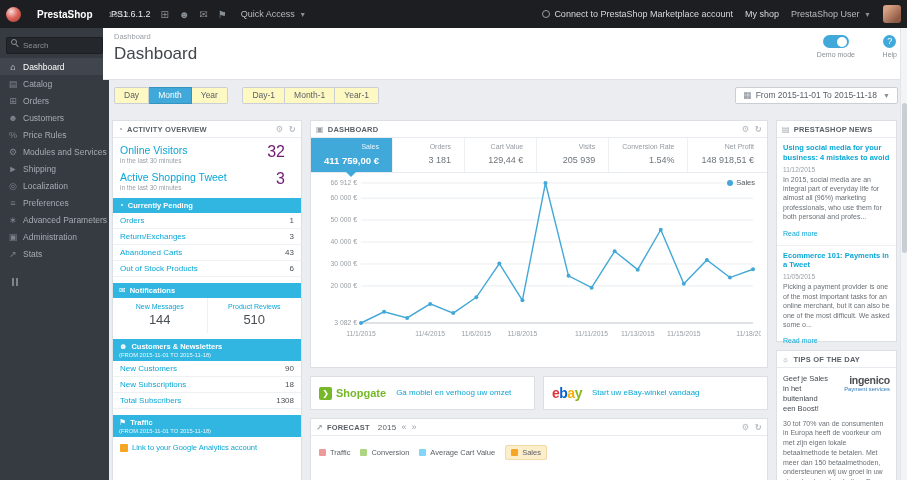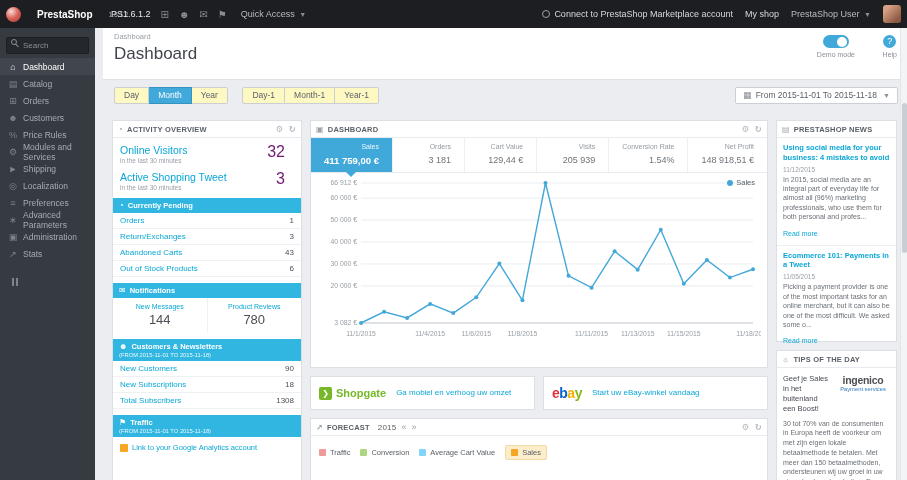--- a/index.html
+++ b/index.html
@@ -18,21 +18,21 @@
   .hicons span{cursor:pointer}
   .qa{font-size:9px;color:#b7bcc2;cursor:pointer;white-space:nowrap}
   .caret{font-size:7px;color:#878e95;margin-left:2px}
   .top-right{margin-left:auto;display:flex;align-items:center;gap:12px;padding-right:6px;font-size:9px;white-space:nowrap}
   .connect,.myshop{color:#d6d9dd;cursor:pointer;display:flex;align-items:center;gap:4px}
   .circ{width:8px;height:8px;border:1px solid #9aa0a6;border-radius:50%;display:inline-block}
   .user{color:#b7bcc2;cursor:pointer}
   .avatar{width:18px;height:18px;border-radius:3px;cursor:pointer;
     background:linear-gradient(135deg,#d9a184 20%,#8d5a44 80%)}
   
-  .sidebar{position:absolute;top:28px;left:0;width:95px;height:452px;background:#363a41}
+  .sidebar{position:absolute;top:28px;left:0;width:109px;height:452px;background:#363a41}
   .search-wrap{margin:6px 6px 4px;position:relative}
   .search-input{width:100%;height:17px;background:#24272b;border:1px solid #1c1e21;border-radius:2px;
     color:#cfd2d6;font-size:8px;padding:0 4px 0 16px;outline:none}
   .search-input::placeholder{color:#8a9096}
   .mag{position:absolute;left:5px;top:5px;width:6px;height:6px;border:1px solid #8a9096;border-radius:50%}
   .mag::after{content:"";position:absolute;right:-3px;bottom:-2px;width:4px;height:1px;background:#8a9096;transform:rotate(45deg)}
   .mitem{display:flex;align-items:center;gap:5px;height:17px;padding-left:8px;font-size:8.5px;color:#a6acb3;cursor:pointer}
   .mitem .mi{width:10px;font-size:9px;color:#7d848c;text-align:center;flex:none}
   .mitem.active{background:#41464e;color:#fff}
   .mitem.active .mi{color:#fff}
@@ -129,21 +129,21 @@
   .news-item{padding:5px 6px 5px}
   .news-item+.news-item{border-top:1px solid #edf0f3}
   .news-title{font-size:7.5px;font-weight:bold;color:#0aa7d6;line-height:1.3;cursor:pointer}
   .news-date{font-size:6.5px;color:#9aa0a6;margin:3px 0 2px}
   .news-body{font-size:7px;color:#6a7076;line-height:1.35}
   .read-more{font-size:7px;color:#0aa7d6;margin-top:2px;display:inline-block;cursor:pointer}
   .news-footer{border-top:1px solid #edf0f3;text-align:center;padding:5px;font-size:7.5px;color:#0aa7d6;cursor:pointer}
   
   .tips-top{display:flex;gap:4px;padding:6px 6px 4px}
   .tips-heading{flex:1;font-size:7.5px;font-weight:normal;color:#474c52;line-height:1.35}
-  .ing{width:54px;text-align:center;flex:none}
+  .ing{width:54px;text-align:right;flex:none}
   .ing-name{font-size:10.5px;font-weight:bold;color:#4d4f52;letter-spacing:-.3px}
   .ing-sub{font-size:5.8px;color:#2e7bbc}
   .tips-body{padding:0 6px 6px;font-size:7px;color:#6a7076;line-height:1.4}
   
   .scrollbar{position:absolute;right:0;top:28px;width:7px;height:452px;background:#f3f4f6;border-left:1px solid #e3e6e9}
   .thumb{position:absolute;left:1px;width:5px;top:75px;height:150px;background:#c9ced4;border-radius:3px;cursor:pointer}
 </style>
 </head>
 <body>
 
@@ -313,21 +313,21 @@
     <span class="bic">✉</span>
     <span>Notifications</span>
   </div>
   <div class="notif-cols">
     <div class="ncol">
       <div class="nl">New Messages</div>
       <div class="nv">144</div>
     </div>
     <div class="ncol">
       <div class="nl">Product Reviews</div>
-      <div class="nv">780</div>
+      <div class="nv">510</div>
     </div>
   </div>
 
   <div class="bar bar2">
     <span class="l1">
       <span class="bic">☻</span>
       <span>Customers &amp; Newsletters</span>
     </span>
     <span class="bsub">(FROM 2015-11-01 TO 2015-11-18)</span>
   </div>

